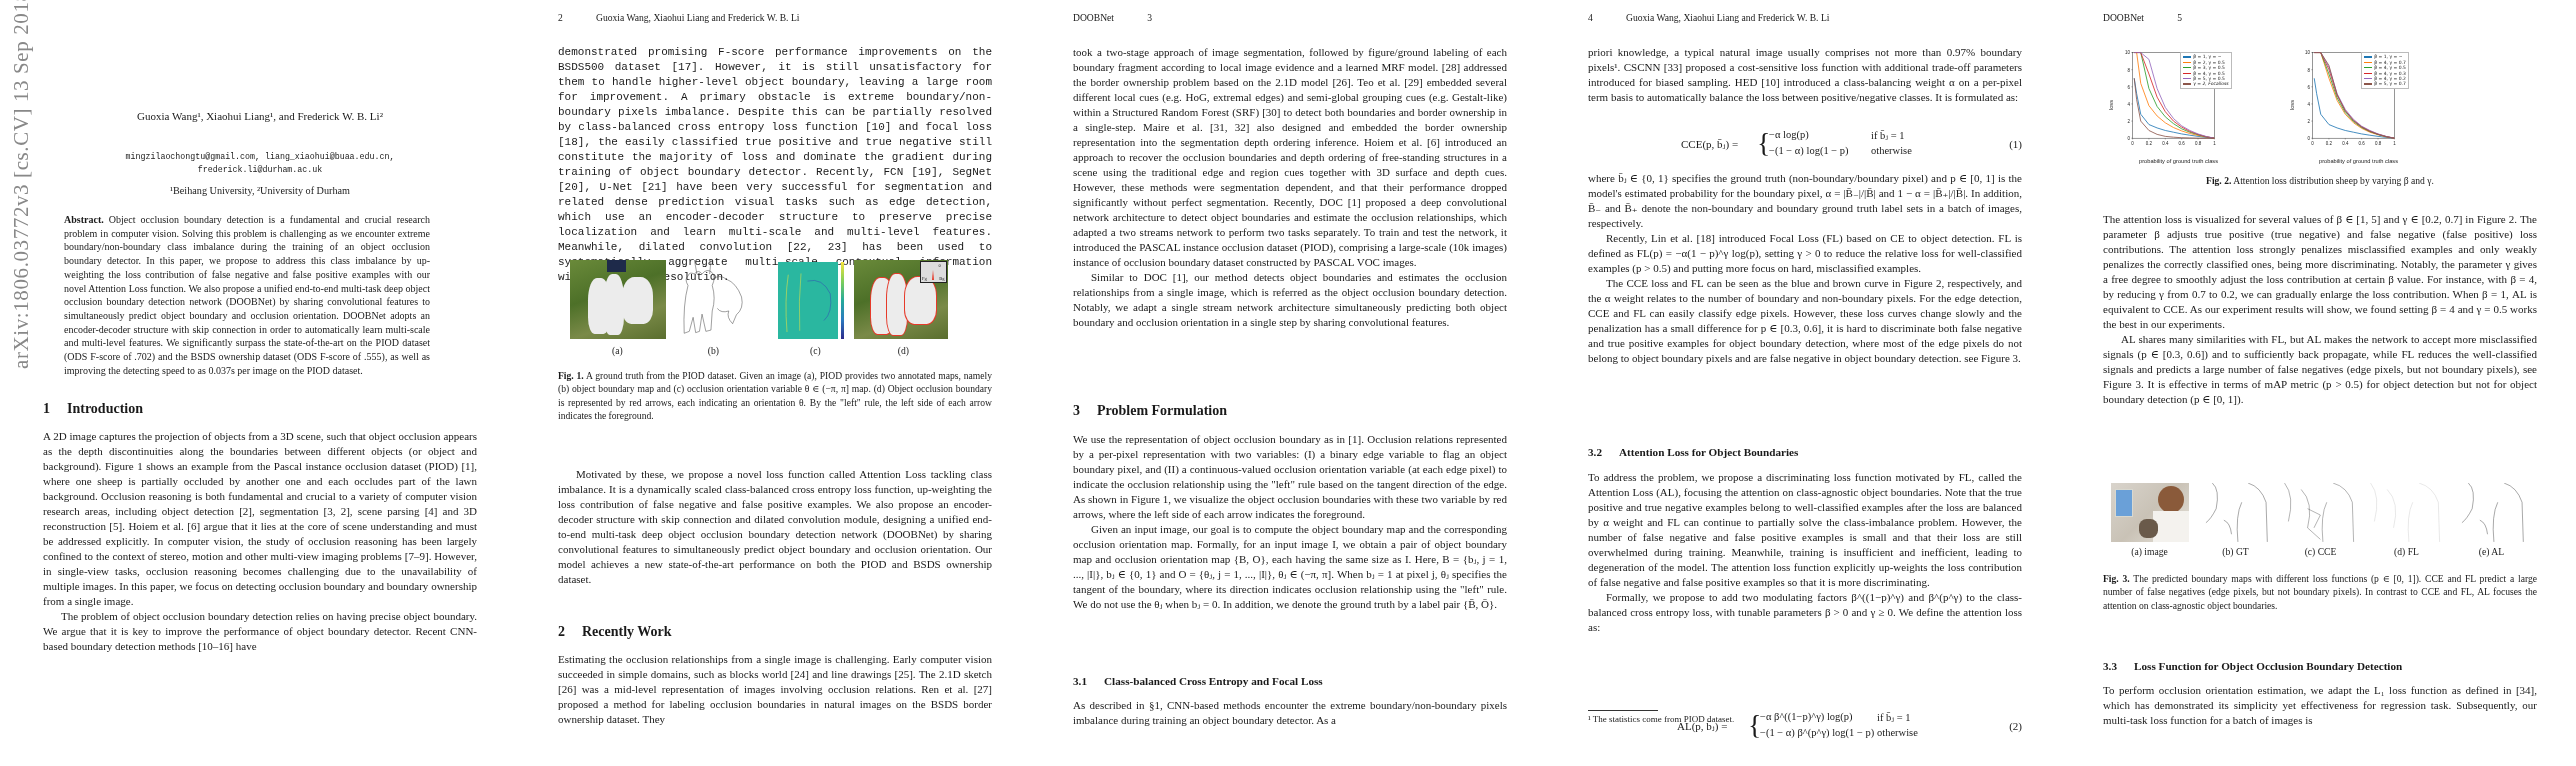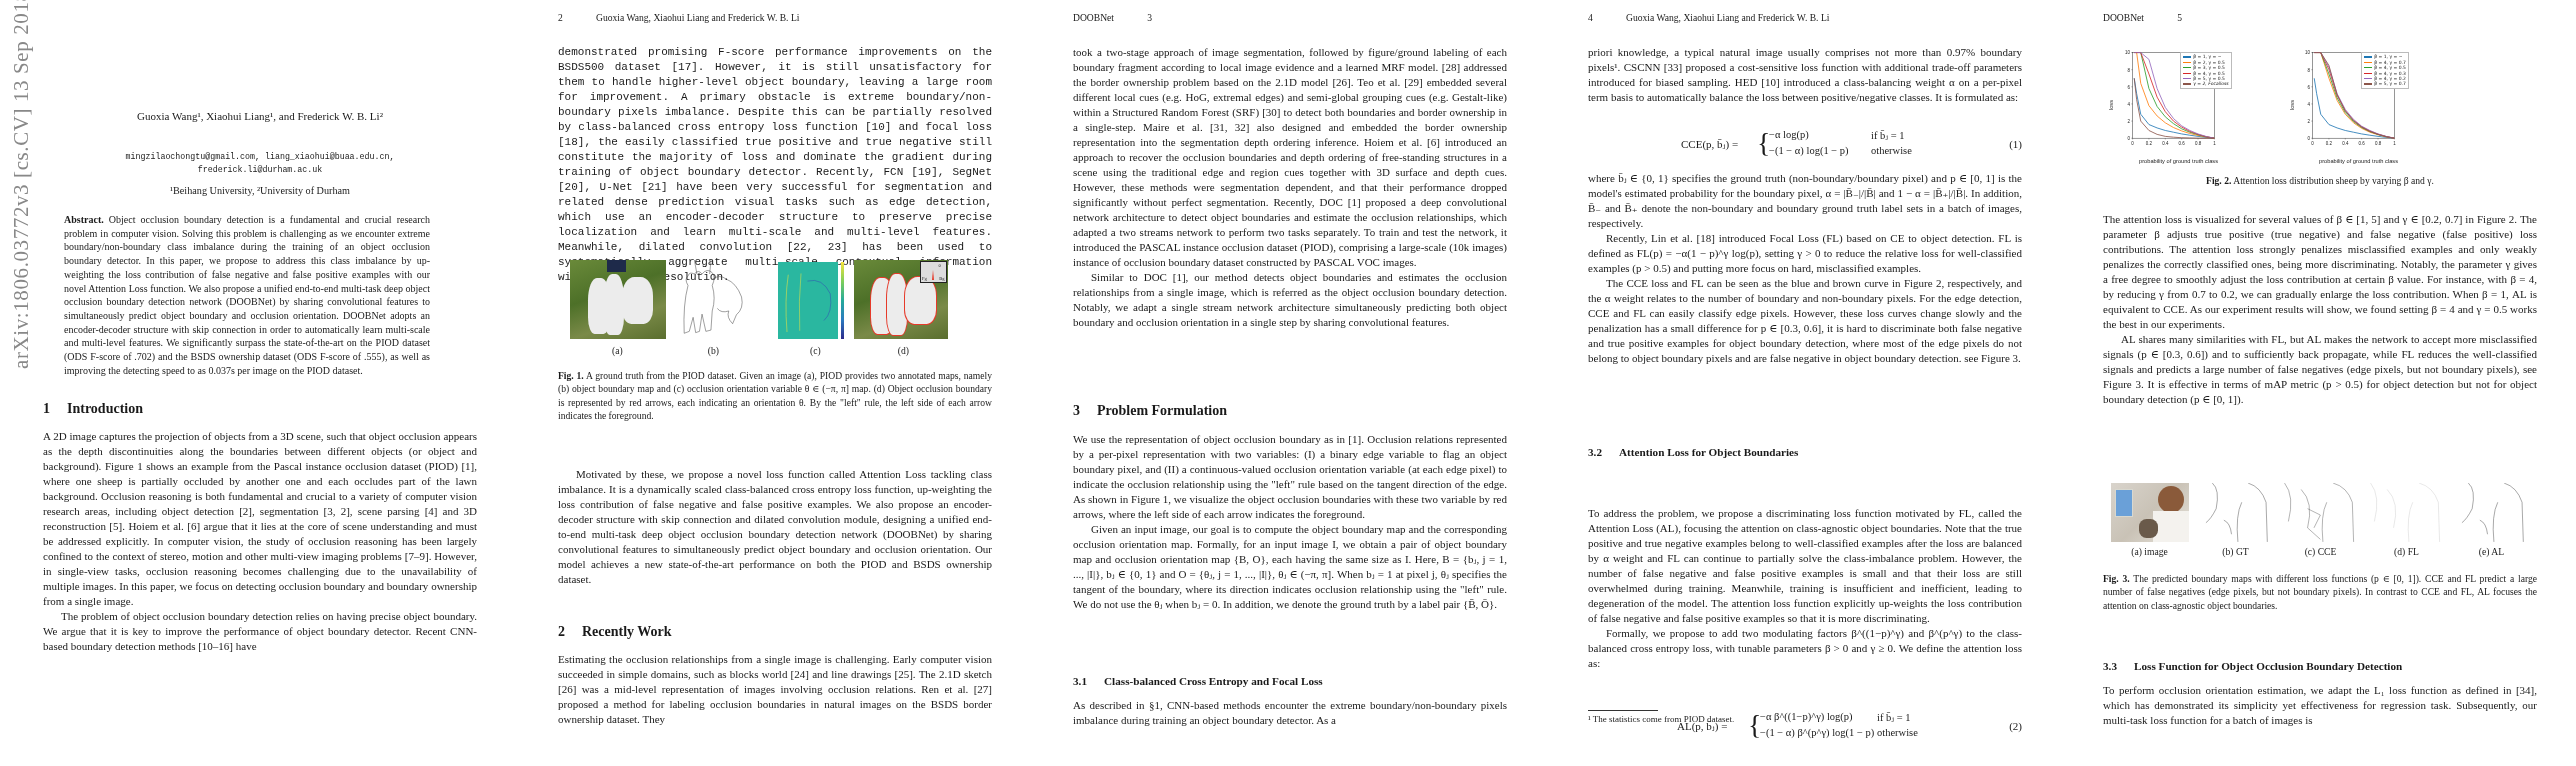--- a/index.html
+++ b/index.html
@@ -186,21 +186,21 @@
     <div class="col" style="top:171px;">
       <p class="body">where b̄ⱼ ∈ {0, 1} specifies the ground truth (non-boundary/boundary pixel) and p ∈ [0, 1] is the model's estimated probability for the boundary pixel, α = |B̄₋|/|B̄| and 1 − α = |B̄₊|/|B̄|. In addition, B̄₋ and B̄₊ denote the non-boundary and boundary ground truth label sets in a batch of images, respectively.</p>
       <p class="body indent">Recently, Lin et al. [18] introduced Focal Loss (FL) based on CE to object detection. FL is defined as FL(p) = −α(1 − p)^γ log(p), setting γ &gt; 0 to reduce the relative loss for well-classified examples (p &gt; 0.5) and putting more focus on hard, misclassified examples.</p>
       <p class="body indent">The CCE loss and FL can be seen as the blue and brown curve in Figure 2, respectively, and the α weight relates to the number of boundary and non-boundary pixels. For the edge detection, CCE and FL can easily classify edge pixels. However, these loss curves change slowly and the penalization has a small difference for p ∈ [0.3, 0.6], it is hard to discriminate both false negative and true positive examples for object boundary detection, where most of the edge pixels do not belong to object boundary pixels and are false negative in object boundary detection. see Figure 3.</p>
     </div>
 
     <div class="col" style="top:446px;">
       <h3 class="subsec"><span class="num">3.2</span><span>Attention Loss for Object Boundaries</span></h3>
     </div>
 
-    <div class="col" style="top:470px;margin-top:36px;">
+    <div class="col" style="top:470px;">
       <p class="body">To address the problem, we propose a discriminating loss function motivated by FL, called the Attention Loss (AL), focusing the attention on class-agnostic object boundaries. Note that the true positive and true negative examples belong to well-classified examples after the loss are balanced by α weight and FL can continue to partially solve the class-imbalance problem. However, the number of false negative and false positive examples is small and that their loss are still overwhelmed during training. Meanwhile, training is insufficient and inefficient, leading to degeneration of the model. The attention loss function explicitly up-weights the loss contribution of false negative and false positive examples so that it is more discriminating.</p>
       <p class="body indent">Formally, we propose to add two modulating factors β^((1−p)^γ) and β^(p^γ) to the class-balanced cross entropy loss, with tunable parameters β &gt; 0 and γ ≥ 0. We define the attention loss as:</p>
     </div>
 
     <div class="col eq" style="top:670px;">
       <span class="lhs" style="left:89px;">AL(p, b̄ⱼ) =</span>
       <span class="brace" style="left:160px;">{</span>
       <span class="line" style="left:172px; top:2.6px;">−α β^((1−p)^γ) log(p)</span>
       <span class="line" style="left:289px; top:2.6px;">if b̄ⱼ = 1</span>
       <span class="line" style="left:172px; top:19px;">−(1 − α) β^(p^γ) log(1 − p)</span>

